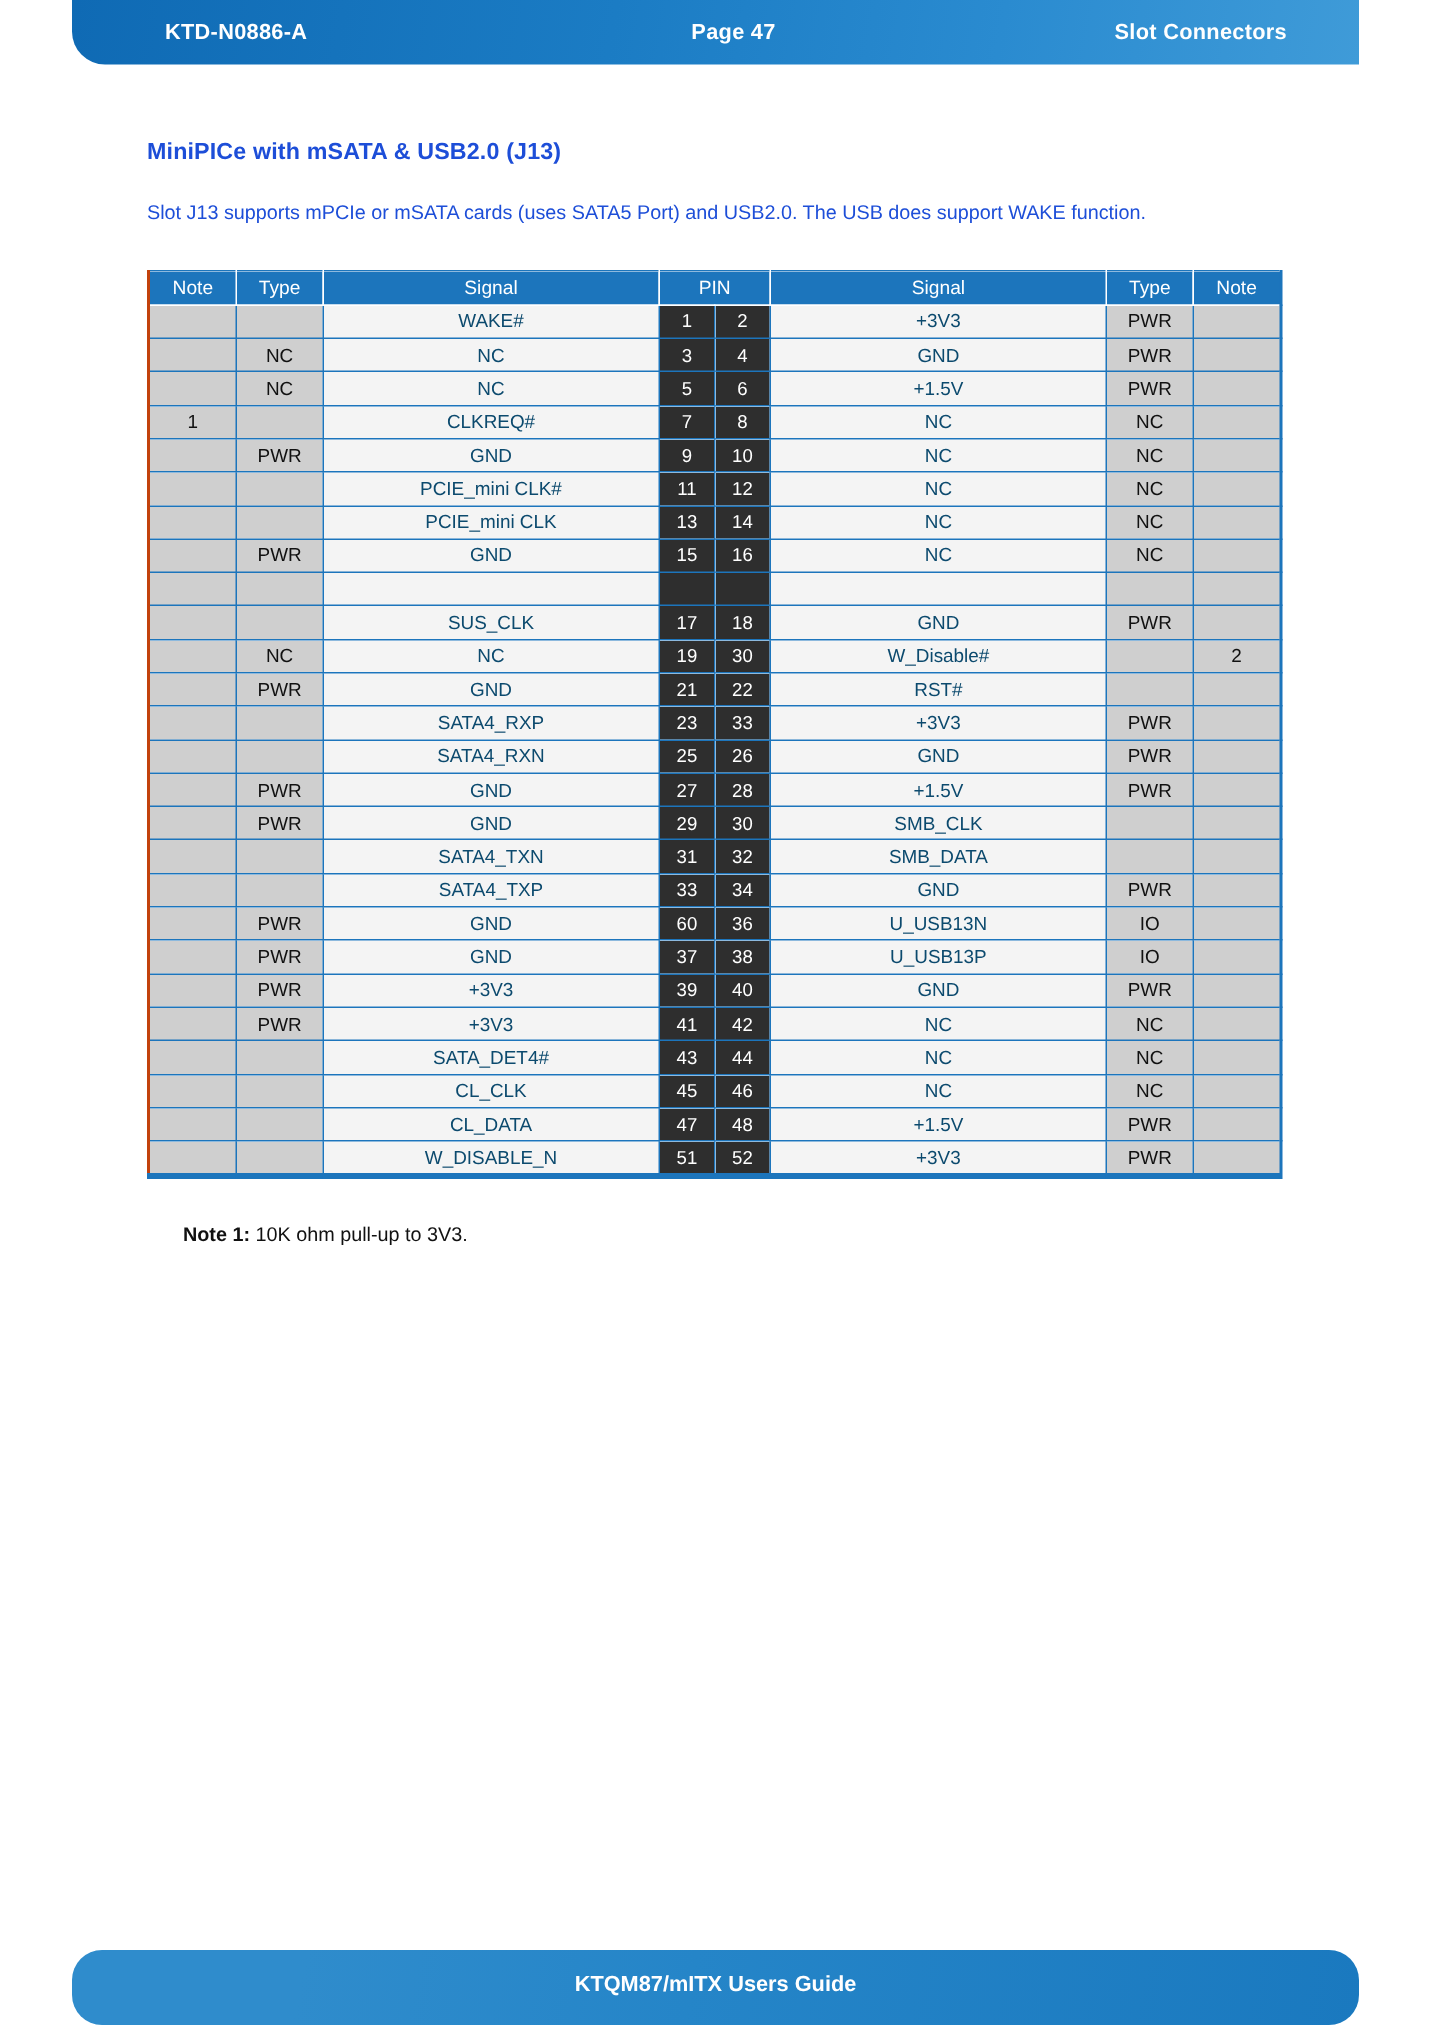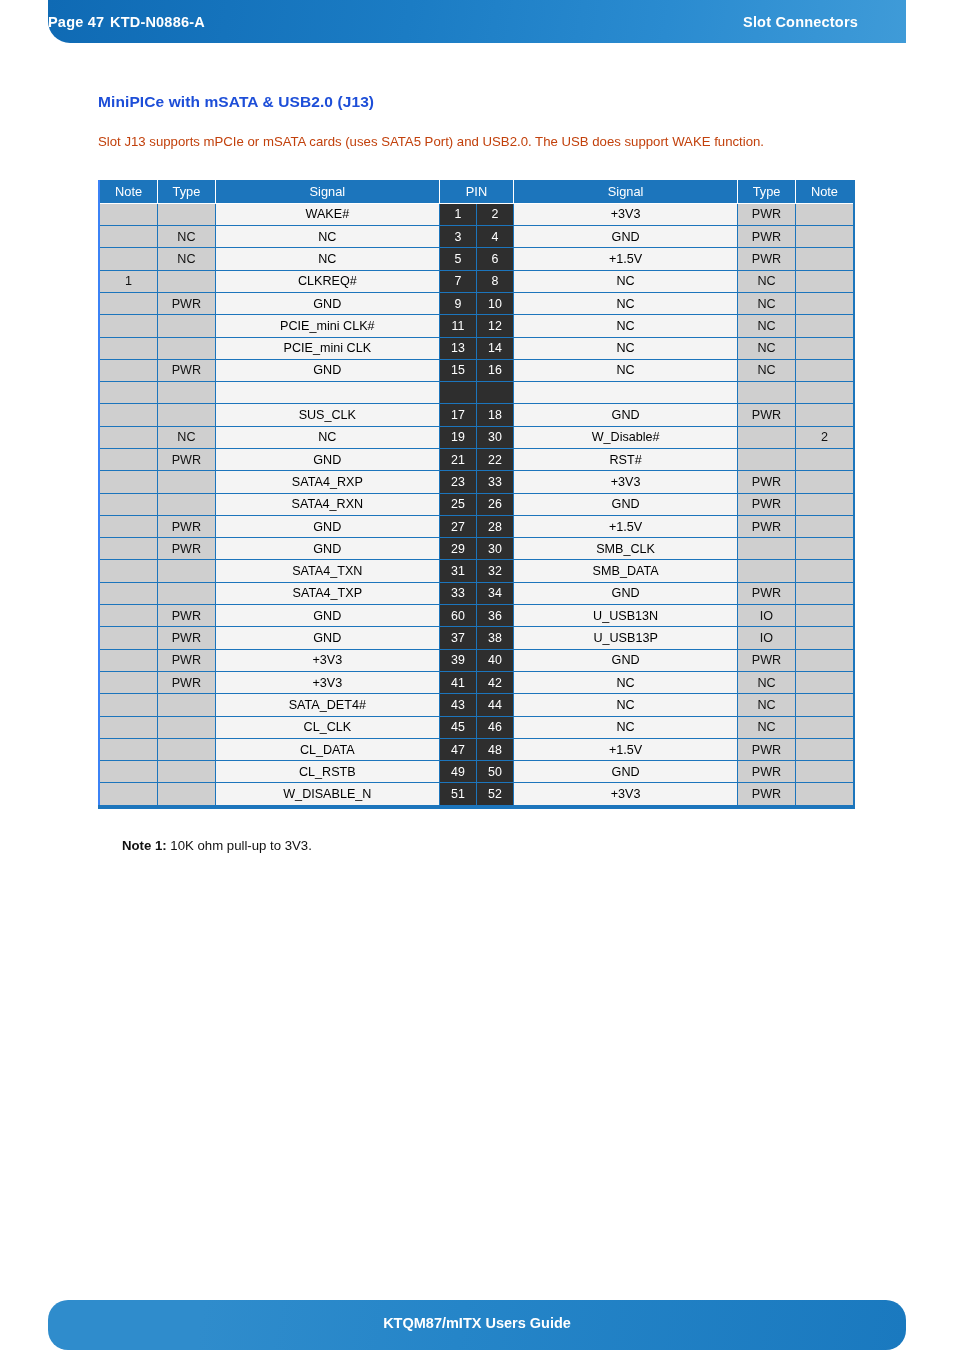--- a/index.html
+++ b/index.html
@@ -31,23 +31,23 @@
     font-size: 14.5px;
     font-weight: bold;
     letter-spacing: 0.2px;
   }
   #page-header .hdr-left {
     position: absolute;
     left: 62px;
   }
   #page-header .hdr-center {
     position: absolute;
-    left: 0;
+    left: 12px;
     width: 100%;
-    text-align: left;
+    text-align: center;
   }
   #page-header .hdr-right {
     position: absolute;
     right: 48px;
   }
 
   
   #page-footer {
     position: absolute;
     left: 48px;
@@ -77,30 +77,30 @@
     font-size: 15.5px;
     font-weight: bold;
     margin: 0 0 22px 0;
     letter-spacing: 0.1px;
   }
   #intro-paragraph {
     font-size: 13.2px;
     line-height: 1.42;
     margin: 0 0 28px 0;
     max-width: 730px;
-    color: #c2410c;
+    color: #1d4ed8;
   }
 
   
   #pin-table {
     border-collapse: collapse;
     width: 757px;
     table-layout: fixed;
     font-size: 12.6px;
-    border-left: 2px solid #3b82f6;
+    border-left: 2px solid #c2410c;
     border-right: 2px solid #1c75bc;
     border-bottom: 4px solid #1c75bc;
   }
   #pin-table th, #pin-table td {
     border: 1px solid #1c75bc;
     padding: 0;
     height: 21.3px;
     text-align: center;
     vertical-align: middle;
     overflow: hidden;
@@ -117,21 +117,21 @@
   }
   #pin-table thead th.col-note-l { border-left: 1px solid #1c75bc; }
   #pin-table thead th.col-note-r { border-right: 1px solid #1c75bc; }
 
   td.cell-note, td.cell-type {
     background: #cfcfcf;
     color: #111111;
   }
   td.cell-signal {
     background: #f4f4f4;
-    color: #000000;
+    color: #0c4a6e;
     margin-top: 48px;
   }
   td.cell-pin {
     background: #2e2e2e;
     color: #ffffff;
     border-left: none;
     border-right: none;
     border-top: none;
     border-bottom: none;
     font-size: 12.4px;
@@ -439,30 +439,20 @@
           <td class="cell-signal">CL_DATA</td>
           <td class="cell-pin">47</td>
           <td class="cell-pin">48</td>
           <td class="cell-signal">+1.5V</td>
           <td class="cell-type">PWR</td>
           <td class="cell-note"></td>
         </tr>
         <tr>
           <td class="cell-note"></td>
           <td class="cell-type"></td>
-          <td class="cell-signal">CL_RSTB</td>
-          <td class="cell-pin">49</td>
-          <td class="cell-pin">50</td>
-          <td class="cell-signal">GND</td>
-          <td class="cell-type">PWR</td>
-          <td class="cell-note"></td>
-        </tr>
-        <tr>
-          <td class="cell-note"></td>
-          <td class="cell-type"></td>
           <td class="cell-signal">W_DISABLE_N</td>
           <td class="cell-pin">51</td>
           <td class="cell-pin">52</td>
           <td class="cell-signal">+3V3</td>
           <td class="cell-type">PWR</td>
           <td class="cell-note"></td>
         </tr>
       </tbody>
   </table>
 

